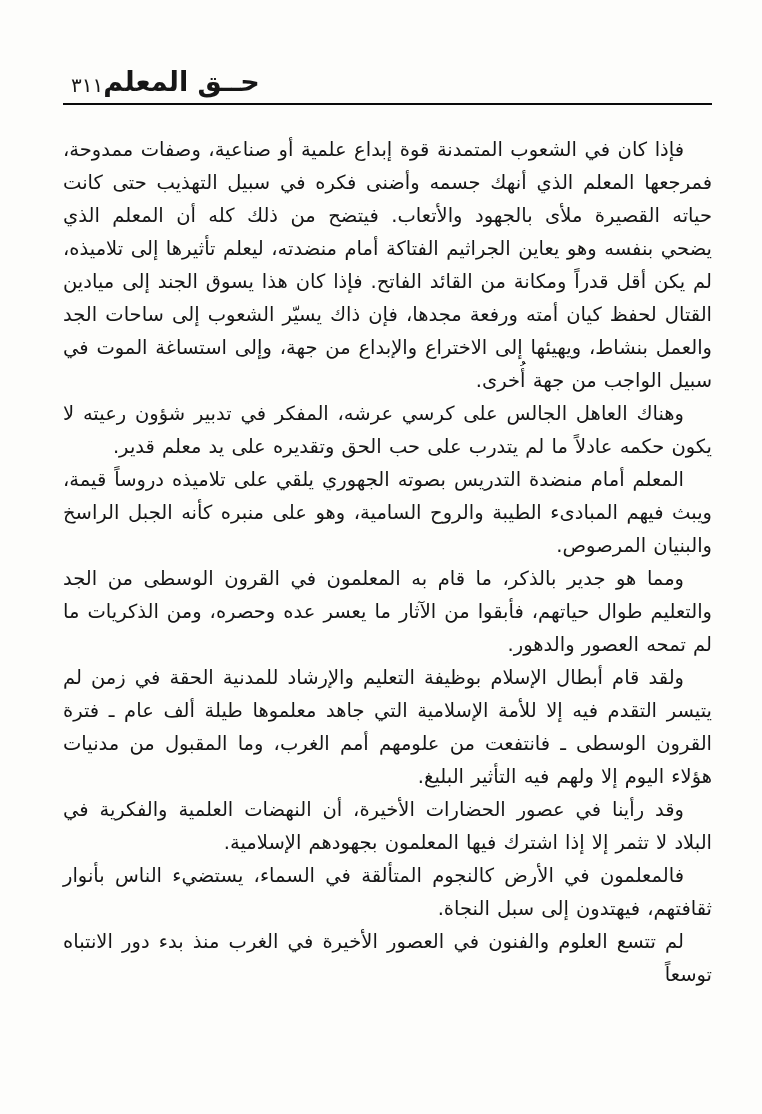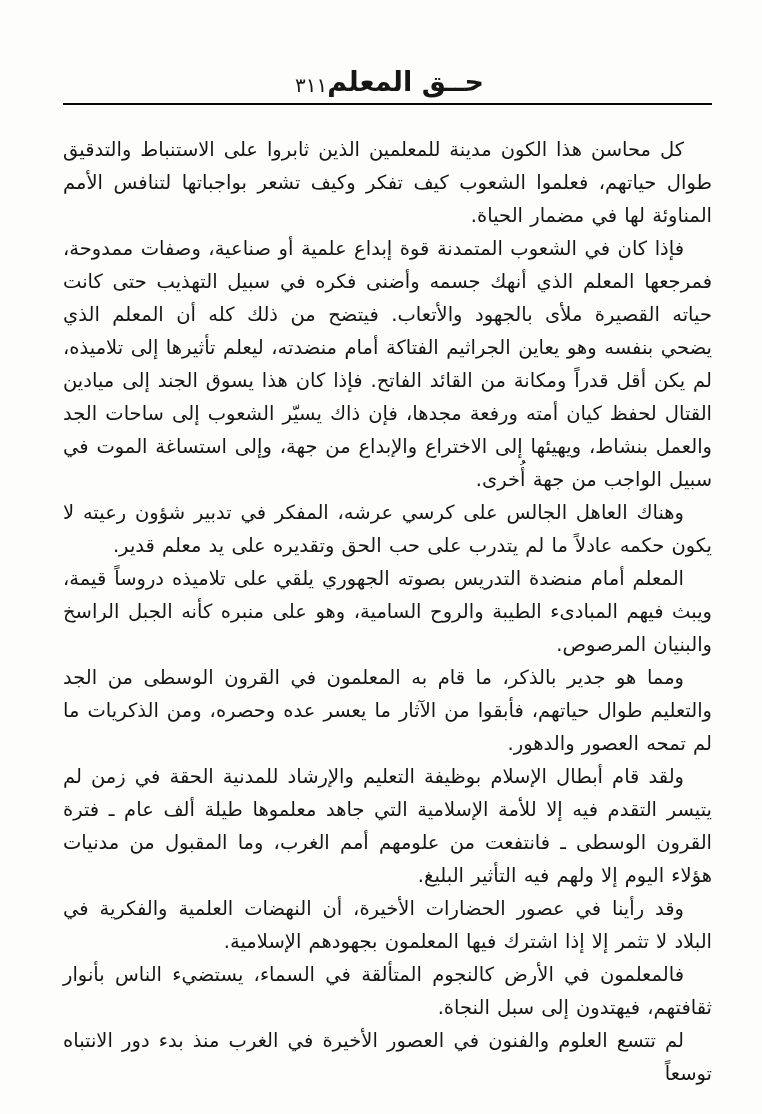--- a/index.html
+++ b/index.html
@@ -18,21 +18,21 @@
     box-sizing: border-box;
   }
   .content {
     position: absolute;
     top: 66px;
     left: 63px;
     width: 649px;
   }
   .header-row {
     display: flex;
-    justify-content: center;
+    justify-content: flex-start;
     align-items: flex-end;
     direction: ltr;
     padding: 0 4px 6px 8px;
   }
   .page-number {
     font-size: 20px;
     letter-spacing: 1px;
   }
   .page-title {
     font-size: 27px;
@@ -64,21 +64,20 @@
   <div class="content">
 
     <div class="header-row">
       <span class="page-number">٣١١</span>
       <span class="page-title">حــق المعلم</span>
     </div>
 
     <div class="header-rule"></div>
 
     <div class="body-text">
-      <p>كل محاسن هذا الكون مدينة للمعلمين الذين ثابروا على الاستنباط والتدقيق طوال حياتهم، فعلموا الشعوب كيف تفكر وكيف تشعر بواجباتها لتنافس الأمم المناوئة لها في مضمار الحياة.</p>
       <p>فإذا كان في الشعوب المتمدنة قوة إبداع علمية أو صناعية، وصفات ممدوحة، فمرجعها المعلم الذي أنهك جسمه وأضنى فكره في سبيل التهذيب حتى كانت حياته القصيرة ملأى بالجهود والأتعاب. فيتضح من ذلك كله أن المعلم الذي يضحي بنفسه وهو يعاين الجراثيم الفتاكة أمام منضدته، ليعلم تأثيرها إلى تلاميذه، لم يكن أقل قدراً ومكانة من القائد الفاتح. فإذا كان هذا يسوق الجند إلى ميادين القتال لحفظ كيان أمته ورفعة مجدها، فإن ذاك يسيّر الشعوب إلى ساحات الجد والعمل بنشاط، ويهيئها إلى الاختراع والإبداع من جهة، وإلى استساغة الموت في سبيل الواجب من جهة أُخرى.</p>
       <p>وهناك العاهل الجالس على كرسي عرشه، المفكر في تدبير شؤون رعيته لا يكون حكمه عادلاً ما لم يتدرب على حب الحق وتقديره على يد معلم قدير.</p>
       <p>المعلم أمام منضدة التدريس بصوته الجهوري يلقي على تلاميذه دروساً قيمة، ويبث فيهم المبادىء الطيبة والروح السامية، وهو على منبره كأنه الجبل الراسخ والبنيان المرصوص.</p>
       <p>ومما هو جدير بالذكر، ما قام به المعلمون في القرون الوسطى من الجد والتعليم طوال حياتهم، فأبقوا من الآثار ما يعسر عده وحصره، ومن الذكريات ما لم تمحه العصور والدهور.</p>
       <p>ولقد قام أبطال الإسلام بوظيفة التعليم والإرشاد للمدنية الحقة في زمن لم يتيسر التقدم فيه إلا للأمة الإسلامية التي جاهد معلموها طيلة ألف عام ـ فترة القرون الوسطى ـ فانتفعت من علومهم أمم الغرب، وما المقبول من مدنيات هؤلاء اليوم إلا ولهم فيه التأثير البليغ.</p>
       <p>وقد رأينا في عصور الحضارات الأخيرة، أن النهضات العلمية والفكرية في البلاد لا تثمر إلا إذا اشترك فيها المعلمون بجهودهم الإسلامية.</p>
       <p>فالمعلمون في الأرض كالنجوم المتألقة في السماء، يستضيء الناس بأنوار ثقافتهم، فيهتدون إلى سبل النجاة.</p>
       <p>لم تتسع العلوم والفنون في العصور الأخيرة في الغرب منذ بدء دور الانتباه توسعاً</p>
     </div>
 

